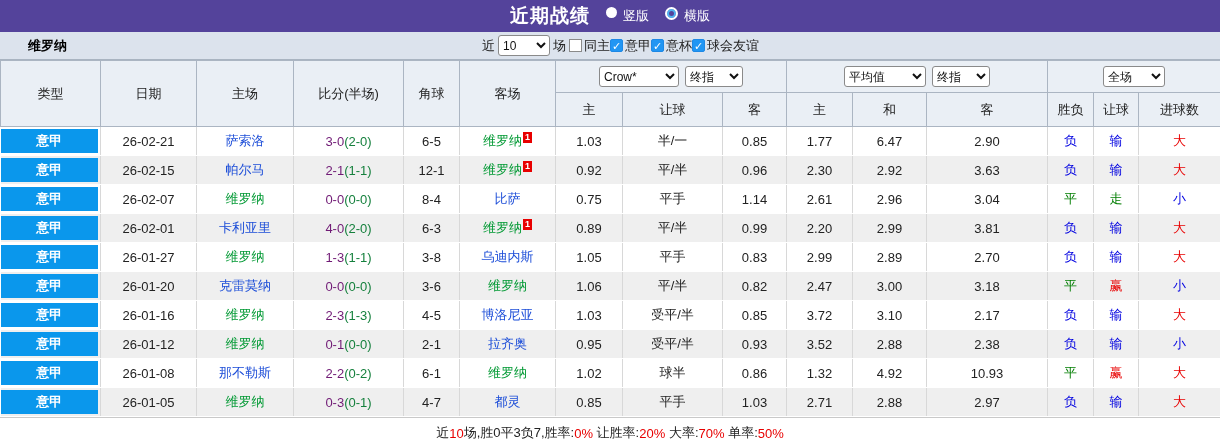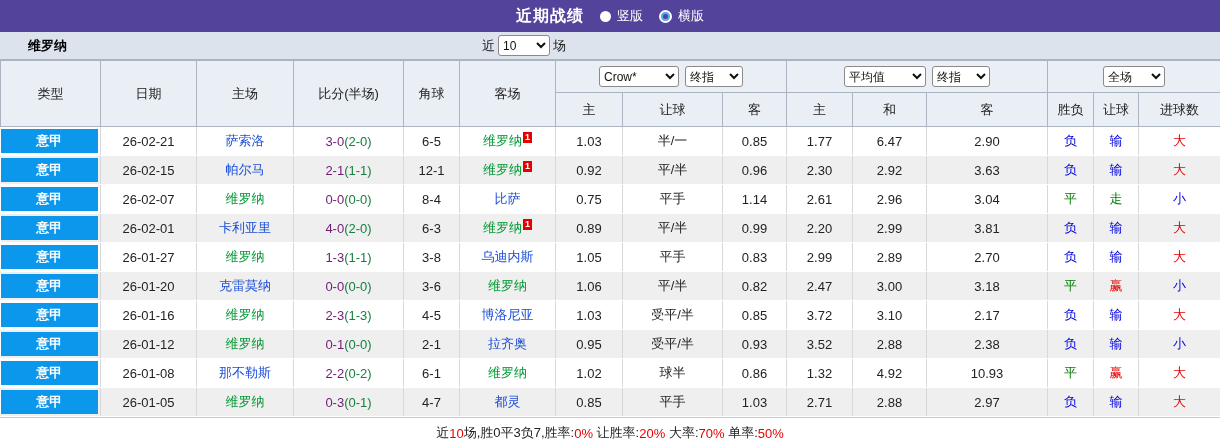--- a/index.html
+++ b/index.html
@@ -8,22 +8,22 @@
     width:1220px;
     font-family:"Liberation Sans","DejaVu Sans",sans-serif;
     font-size:13px; color:#222; background:#fff;
   }
 
   
   .topbar{
     height:32px; background:#54439B;
     display:flex; align-items:center; justify-content:center; gap:16px;
   }
-  .topbar .title{ color:#fff; font-weight:bold; font-size:16px; letter-spacing:1px; }
-  .radio-group{ display:flex; align-items:center; gap:6px; color:#fff; font-size:13px; cursor:pointer; }
+  .topbar .title{ color:#fff; font-weight:bold; font-size:19px; letter-spacing:1px; }
+  .radio-group{ display:flex; align-items:flex-start; gap:6px; color:#fff; font-size:13px; cursor:pointer; }
   .radio{ display:inline-block; border-radius:50%; }
   .radio-selected{ width:11px; height:11px; background:#fff; }
   .radio-unselected{
     width:13px; height:13px; border:2px solid #fff;
     box-shadow: inset 0 0 0 2px #4FB3F0; background:transparent;
   }
 
   
   .filterbar{
     position:relative; height:28px; background:#DCE3ED;
@@ -107,20 +107,38 @@
 </div>
 
 <div class="filterbar">
   <span class="team-name">维罗纳</span>
   <div class="controls">
     <span>近</span>
     <select style="width:52px;">
       <option>10</option>
     </select>
     <span>场</span>
+    <span style="display:flex;align-items:center;">
+        <label class="cb-item">
+          <span class="cb"></span>
+          <span>同主</span>
+        </label>
+        <label class="cb-item">
+          <span class="cb checked"></span>
+          <span>意甲</span>
+        </label>
+        <label class="cb-item">
+          <span class="cb checked"></span>
+          <span>意杯</span>
+        </label>
+        <label class="cb-item">
+          <span class="cb checked"></span>
+          <span>球会友谊</span>
+        </label>
+      </span>
   </div>
 </div>
 
 <table>
   <colgroup>
     <col style="width:100px">
       <col style="width:96px">
       <col style="width:97px">
     <col style="width:110px">
       <col style="width:56px">

